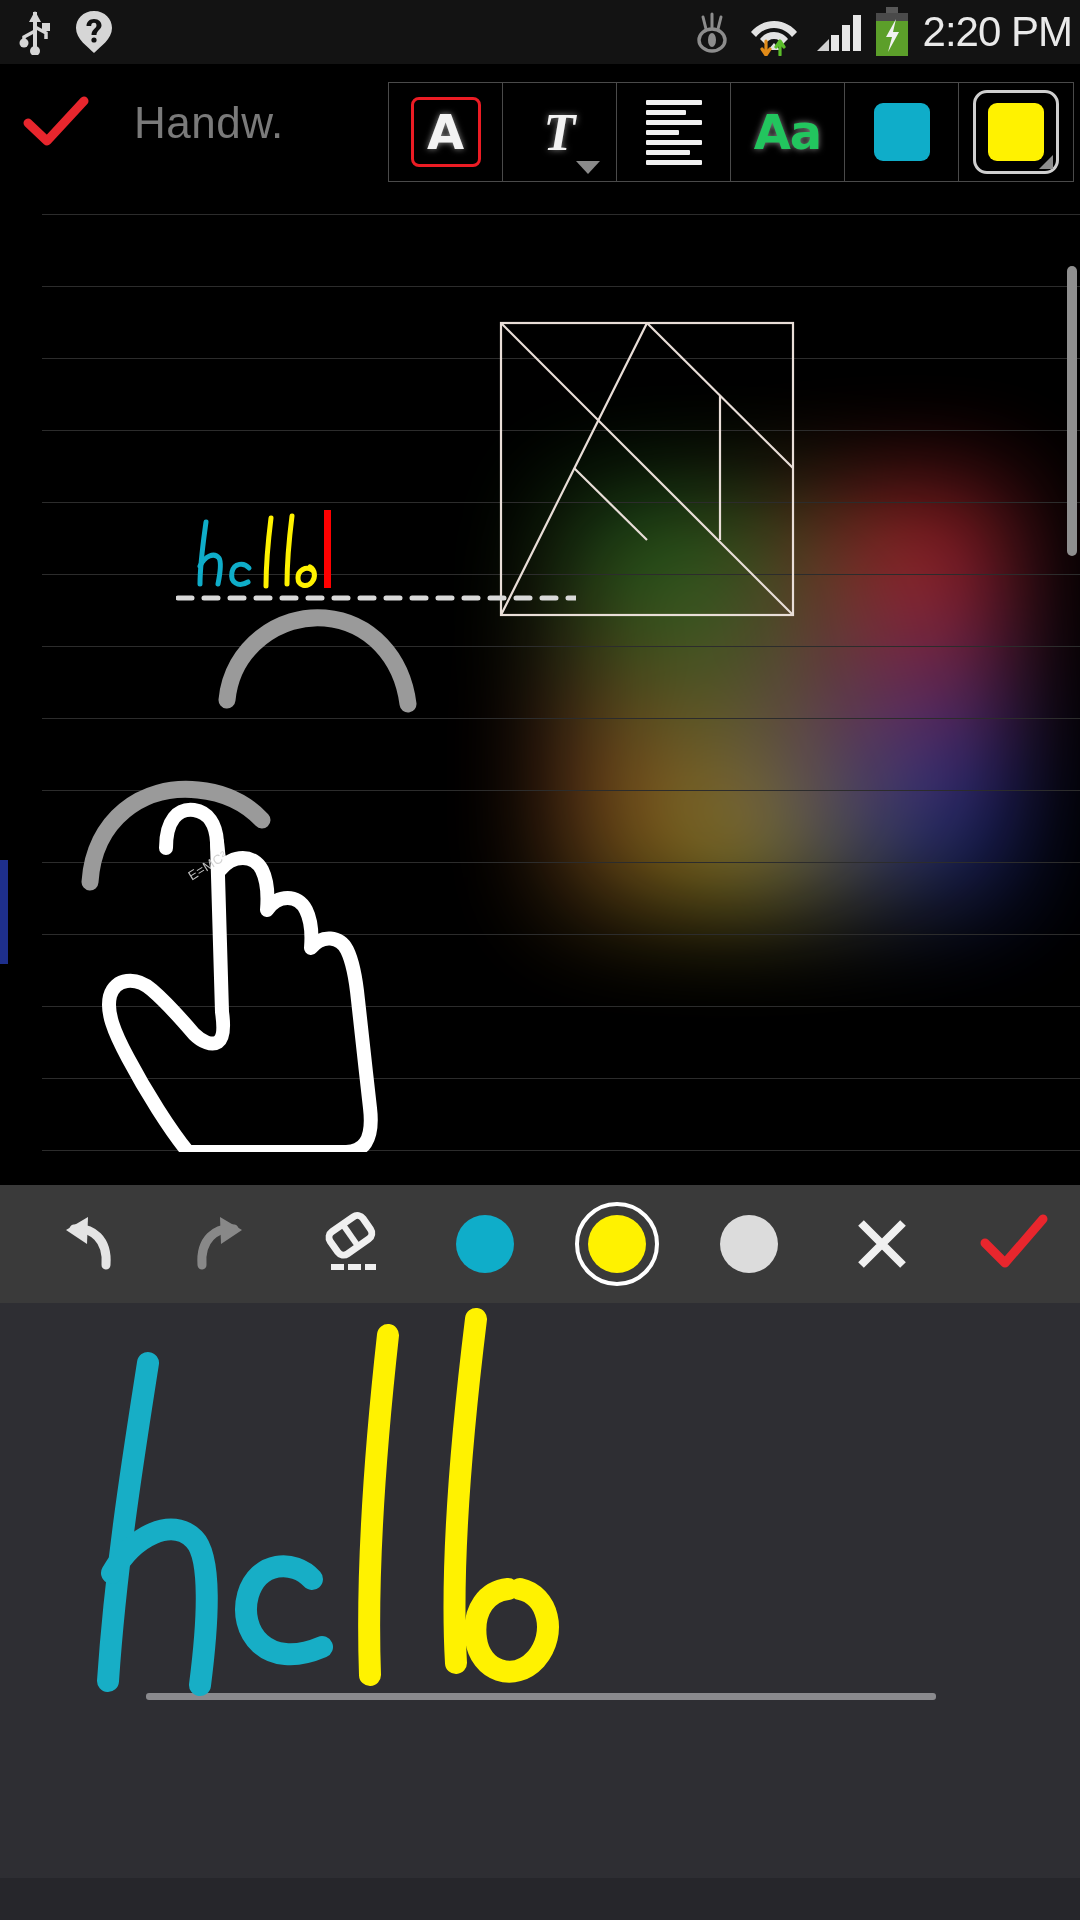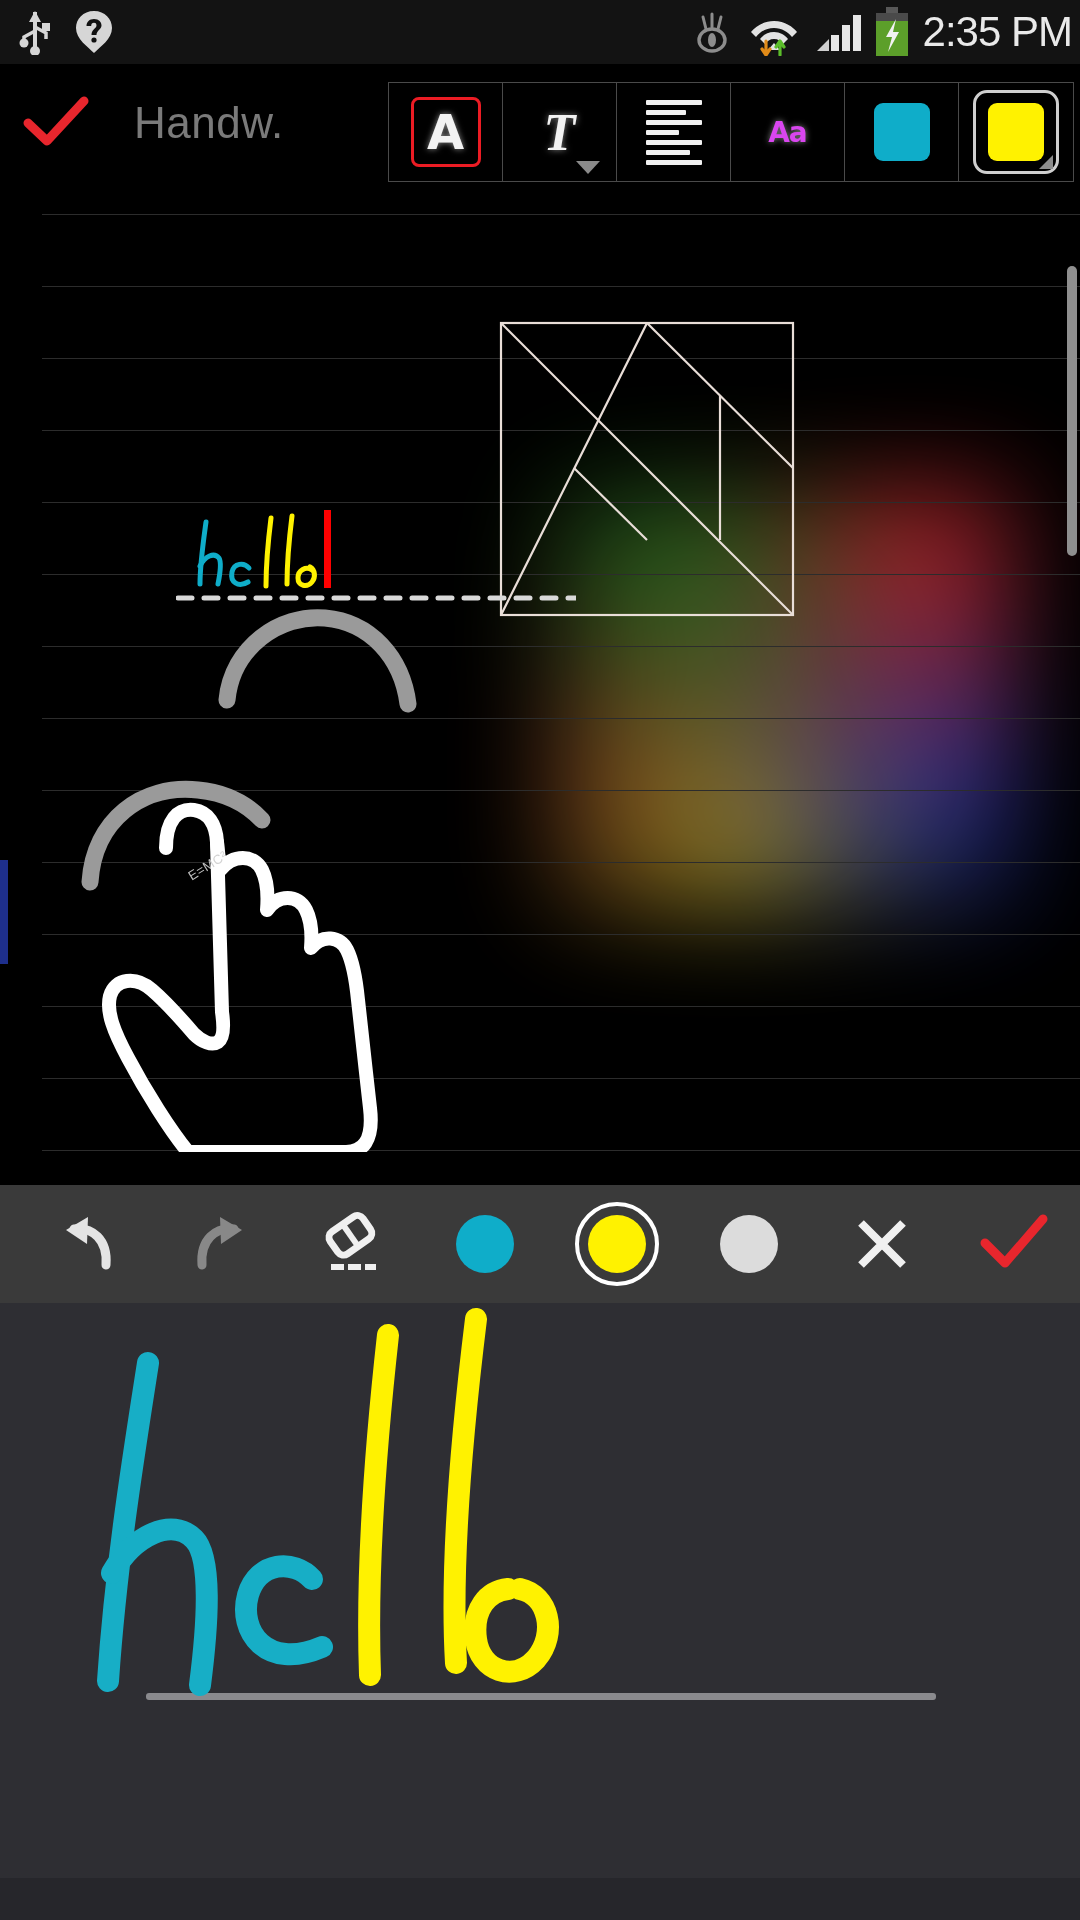--- a/index.html
+++ b/index.html
@@ -116,22 +116,22 @@
   }
   .glyph-T {
     color: #f2f2f2;
     font-size: 52px;
     font-weight: bold;
     font-style: italic;
     font-family: "Liberation Serif", serif;
     text-shadow: 0 0 6px rgba(255,255,255,0.5);
   }
   .glyph-Aa {
-    color: #d946ef;
-    font-size: 28px;
+    color: #22c55e;
+    font-size: 48px;
     font-weight: bold;
     font-family: "DejaVu Sans", sans-serif;
     text-shadow: 0 0 6px rgba(255,255,255,0.5);
     letter-spacing: -1px;
   }
   .align-lines { width: 56px; }
   .align-lines i {
     display: block;
     height: 5px;
     background: #f0f0f0;
@@ -357,21 +357,21 @@
         <rect x="29" y="16" width="8" height="26" fill="#e6e6e6"></rect>
         <rect x="40" y="6" width="8" height="36" fill="#e6e6e6"></rect>
       </svg>
 
       <svg class="sicon" width="34" height="50" viewBox="0 0 34 50">
         <rect x="11" y="0" width="12" height="7" fill="#585858"></rect>
         <rect x="1" y="6" width="32" height="43" fill="#5c9f2a"></rect>
         <rect x="1" y="6" width="32" height="8" fill="#4a4a4a"></rect>
         <path d="M21 12 L11 30 L17 30 L13 45 L24 25 L18 25 Z" fill="#f2f2f2"></path>
       </svg>
-      <div class="status-clock">2:35 PM</div>
+      <div class="status-clock">2:20 PM</div>
     </div>
   </div>
 
   <div id="top-bar">
     <div id="confirm-check-top">
       <svg width="66" height="56" viewBox="0 0 66 56">
         <path d="M5 28 L24 46 L61 6" stroke="#e8262d" stroke-width="9" fill="none" stroke-linecap="round" stroke-linejoin="round"></path>
       </svg>
     </div>
     <div id="doc-title">Handw.</div>

